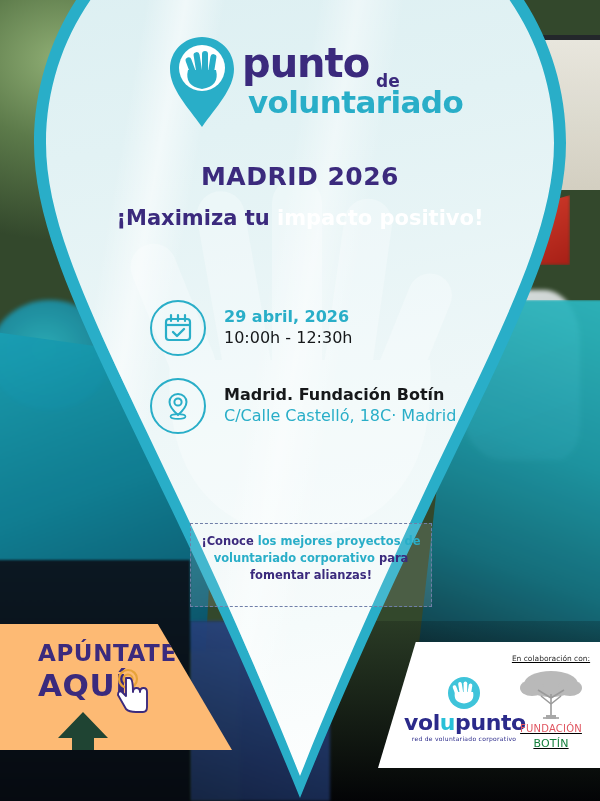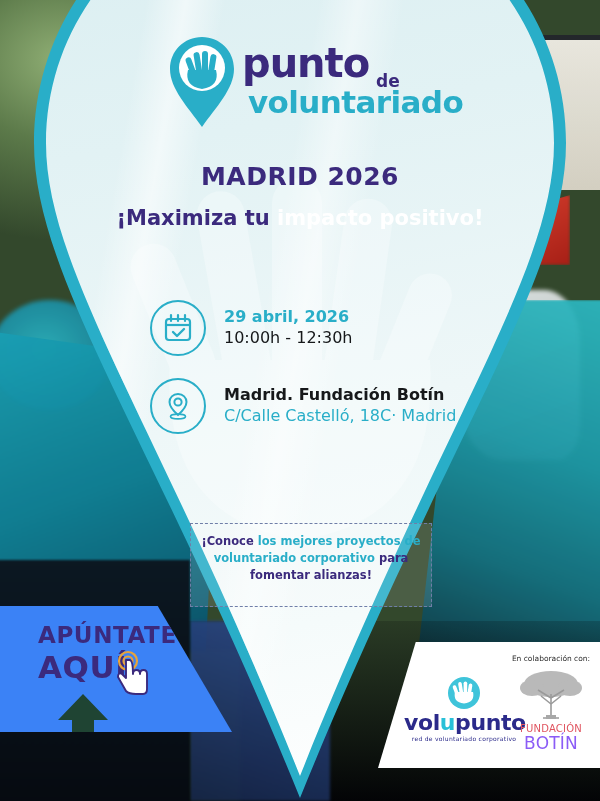--- a/index.html
+++ b/index.html
@@ -154,22 +154,22 @@
     border:1.6px dashed #6f7ea8;
     padding:9px 10px 22px;
     text-align:center;font-size:11.5px;line-height:17px;font-weight:700;
     color:#29aec8;font-family:"DejaVu Sans", sans-serif;
     background:rgba(255,255,255,.12);
   }
   .callout .p{color:#3b2a7d;}
 
   
   .card-left{
-    position:absolute;left:0px;top:606px;width:232px;height:126px;
-    background:#3b82f6;
+    position:absolute;left:0px;top:624px;width:232px;height:126px;
+    background:#fdba74;
     clip-path:polygon(0 0,68% 0,100% 100%,0 100%);
   }
   .cl-t1{
     position:absolute;left:38px;top:16px;font-size:23px;font-weight:700;
     color:#3b2a7d;letter-spacing:.6px;font-family:"DejaVu Sans", sans-serif;
   }
   .cl-t2{
     position:absolute;left:38px;top:43px;font-size:31px;font-weight:700;
     color:#3b2a7d;letter-spacing:.6px;font-family:"DejaVu Sans", sans-serif;
   }
@@ -186,26 +186,26 @@
   .voluntare{position:absolute;left:26px;top:34px;width:120px;height:80px;text-align:center;}
   .v-hand{width:34px;height:34px;margin:0 auto;}
   .v-hand svg{display:block;}
   .v-word{
     font-size:22px;font-weight:700;color:#2b2a8a;letter-spacing:-.4px;
     line-height:24px;margin-top:1px;font-family:"DejaVu Sans", sans-serif;
   }
   .v-word .u{color:#29c0d8;}
   .v-tag{font-size:6px;color:#2b2a8a;letter-spacing:.3px;line-height:8px;font-family:"DejaVu Sans", sans-serif;}
 
-  .botin{position:absolute;left:128px;top:12px;width:90px;text-align:center;}
+  .botin{position:absolute;left:128px;top:12px;width:90px;text-align:center;text-decoration:underline;}
   .b-lead{font-size:7.5px;color:#2b2b2b;line-height:10px;font-family:"DejaVu Sans", sans-serif;}
   .b-tree{width:70px;height:52px;margin:4px auto 1px;}
   .b-tree svg{display:block;}
   .b-n1{font-size:10px;color:#e0545f;letter-spacing:.2px;line-height:15px;font-family:"DejaVu Sans", sans-serif;}
-  .b-n2{font-size:17px;color:#8b5cf6;letter-spacing:.2px;line-height:15px;font-family:"DejaVu Sans", sans-serif;text-align:center;}
+  .b-n2{font-size:11px;color:#15803d;letter-spacing:.2px;line-height:15px;font-family:"DejaVu Sans", sans-serif;text-align:center;}
 </style>
 </head>
 <body>
 
 <div id="poster">
 
   <div class="bg bg-base"></div>
   <div class="bg-right-sign">
     <span>gos
 bos</span>

